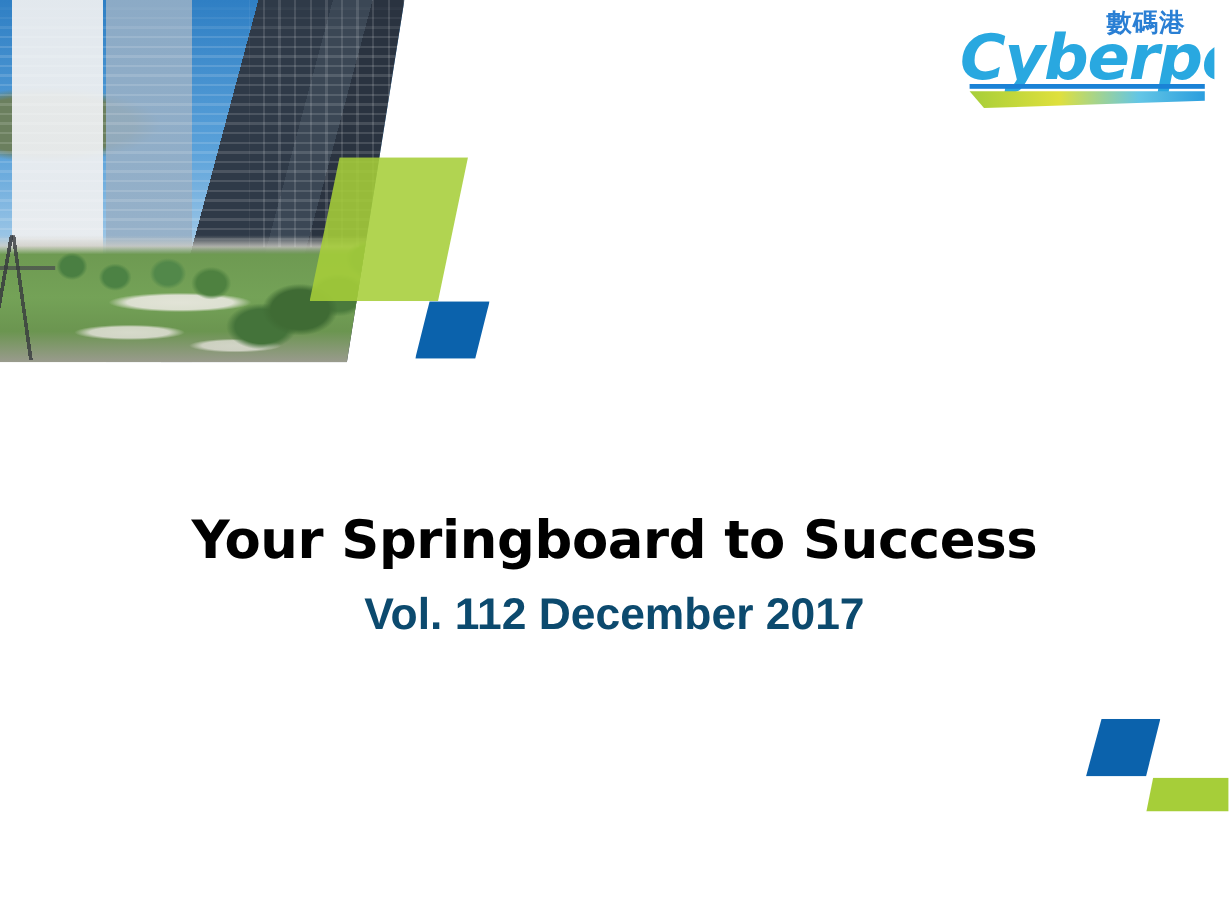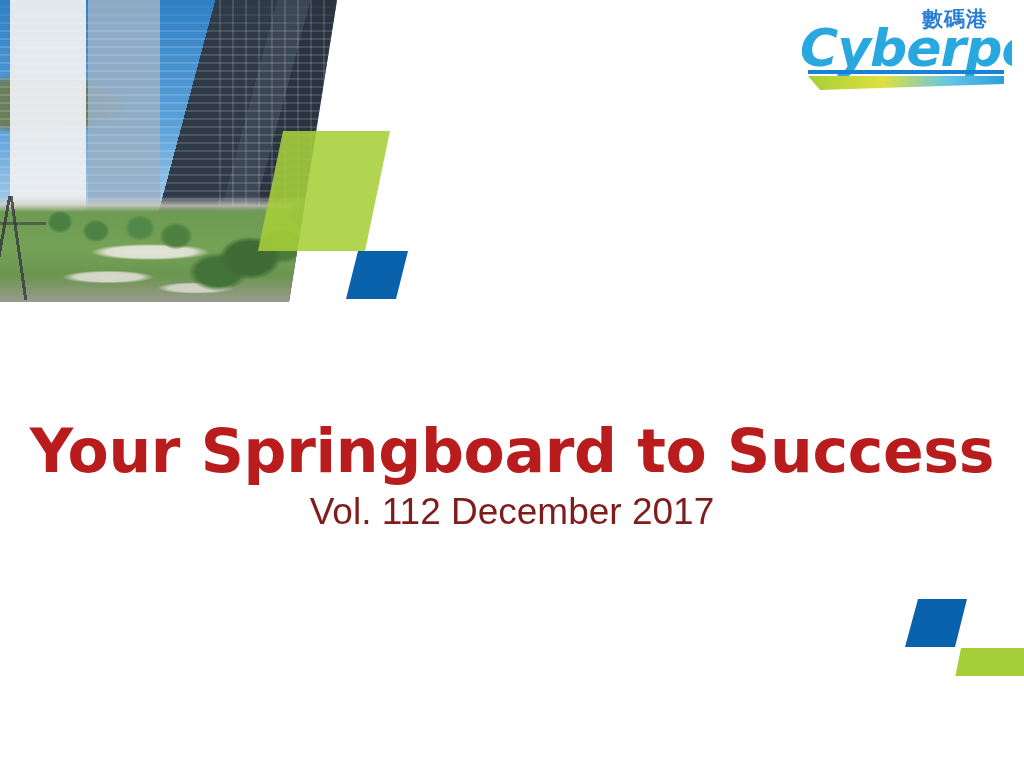--- a/index.html
+++ b/index.html
@@ -185,33 +185,33 @@
   .title-block {
     position: absolute;
     left: 0;
     top: 424px;
     width: 1024px;
     text-align: center;
   }
   .main-title {
     font-family: "DejaVu Sans", sans-serif;
     font-weight: 700;
-    font-size: 60px;
+    font-size: 44px;
     line-height: 54px;
-    color: #b91c1c;
+    color: #000000;
     letter-spacing: -0.3px;
     white-space: nowrap;
   }
   .sub-title {
     margin-top: 12px;
     font-family: "Liberation Sans", sans-serif;
-    font-weight: 400;
+    font-weight: 700;
     font-size: 37px;
     line-height: 44px;
-    color: #7f1d1d;
+    color: #0c4a6e;
     white-space: nowrap;
   }
 </style>
 </head>
 <body>
 
 <div id="slide">
 
   <div class="photo-wrap">
     <div class="photo"></div>

